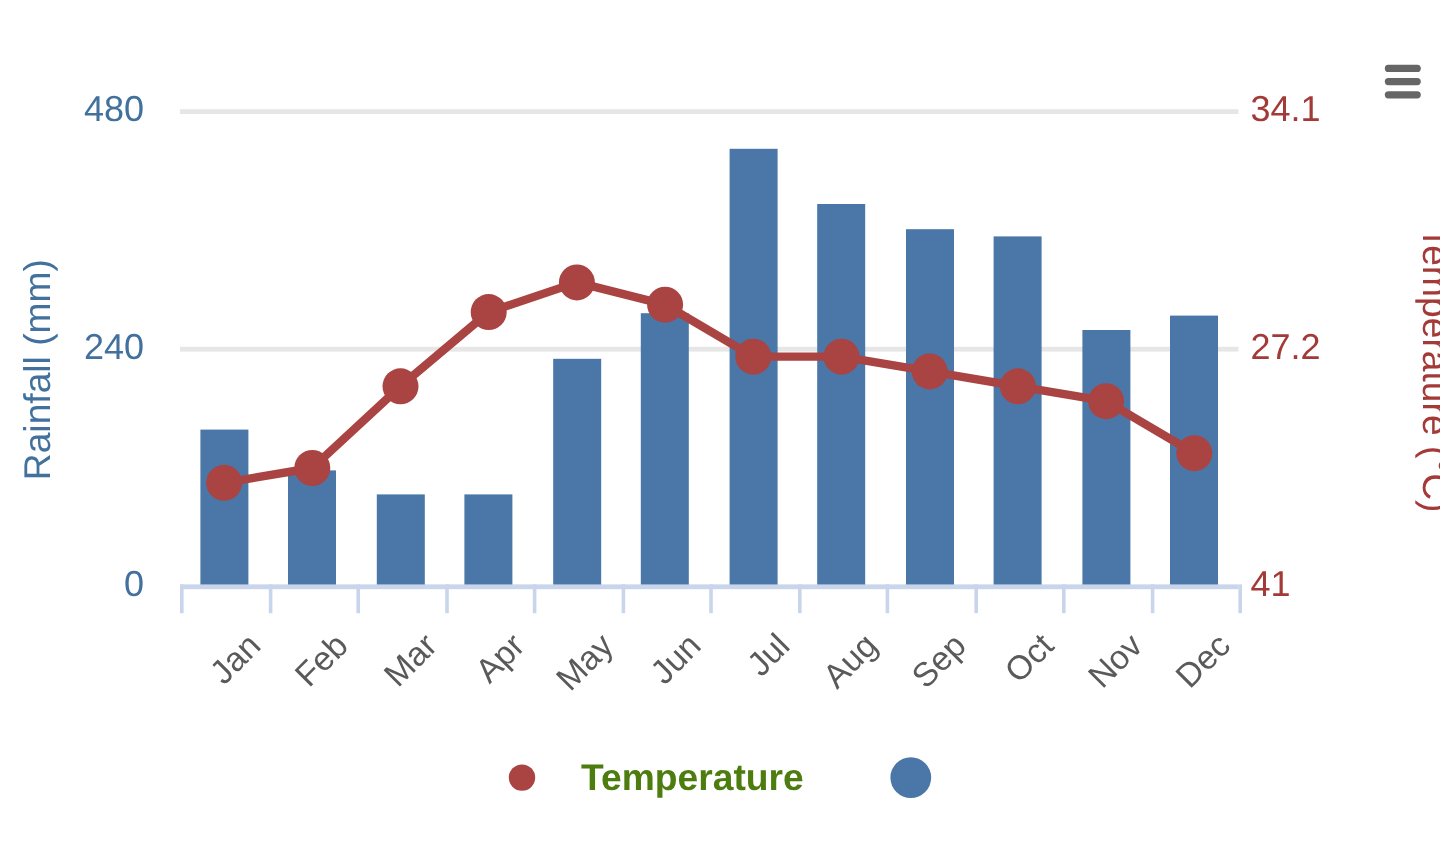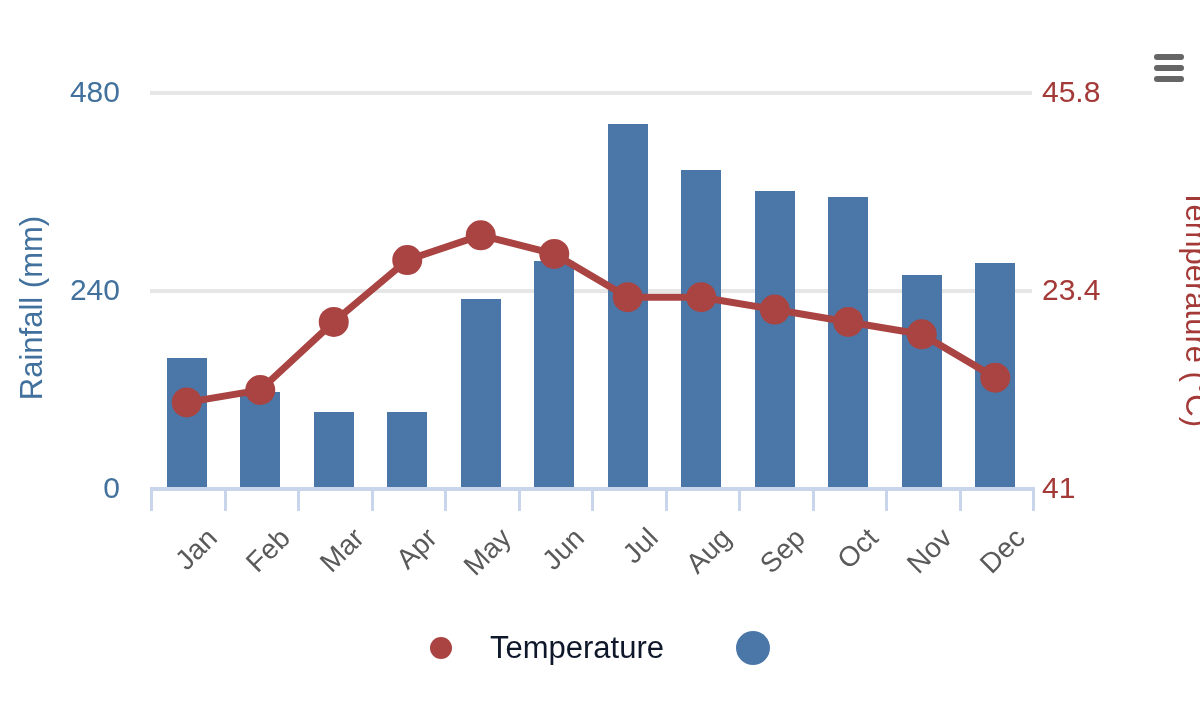--- a/index.html
+++ b/index.html
@@ -163,22 +163,22 @@
     border-radius: 50%;
     background: #a94442;
   }
   .legend-dot-rain {
     width: 34px; height: 34px;
     border-radius: 50%;
     background: #4a77a8;
   }
   .legend-text {
     font-size: 31px;
-    font-weight: normal;
-    color: #0f172a;
+    font-weight: bold;
+    color: #4d7c0f;
     margin-left: 20px;
   }
 </style>
 </head>
 <body>
 
 <div id="chart-root">
 
   <div id="menu-button">
     <span class="bar b1"></span>
@@ -189,22 +189,22 @@
   <div class="axis-title" id="y-left-title">Rainfall (mm)</div>
   <div class="axis-title" id="y-right-title">Temperature (°C)</div>
 
   <div id="ticks-left">
       <div class="tick-label tick-left" style="top: 473px;">0</div>
       <div class="tick-label tick-left" style="top: 275px;">240</div>
       <div class="tick-label tick-left" style="top: 77px;">480</div>
     </div>
   <div id="ticks-right">
       <div class="tick-label tick-right" style="top: 473px;">41</div>
-      <div class="tick-label tick-right" style="top: 275px;">23.4</div>
-      <div class="tick-label tick-right" style="top: 77px;">45.8</div>
+      <div class="tick-label tick-right" style="top: 275px;">27.2</div>
+      <div class="tick-label tick-right" style="top: 77px;">34.1</div>
     </div>
 
   <div id="plot">
     <div id="gridlines">
         <div class="gridline" style="top: 196px;"></div>
         <div class="gridline" style="top: -2px;"></div>
       </div>
     <div id="bars">
         <div class="bar" title="Jan: 159 mm" style="background: rgb(74, 119, 168); width: 40px; height: 131.175px; left: 16.75px;"></div>
         <div class="bar" title="Feb: 118 mm" style="background: rgb(74, 119, 168); width: 40px; height: 97.35px; left: 90.25px;"></div>

